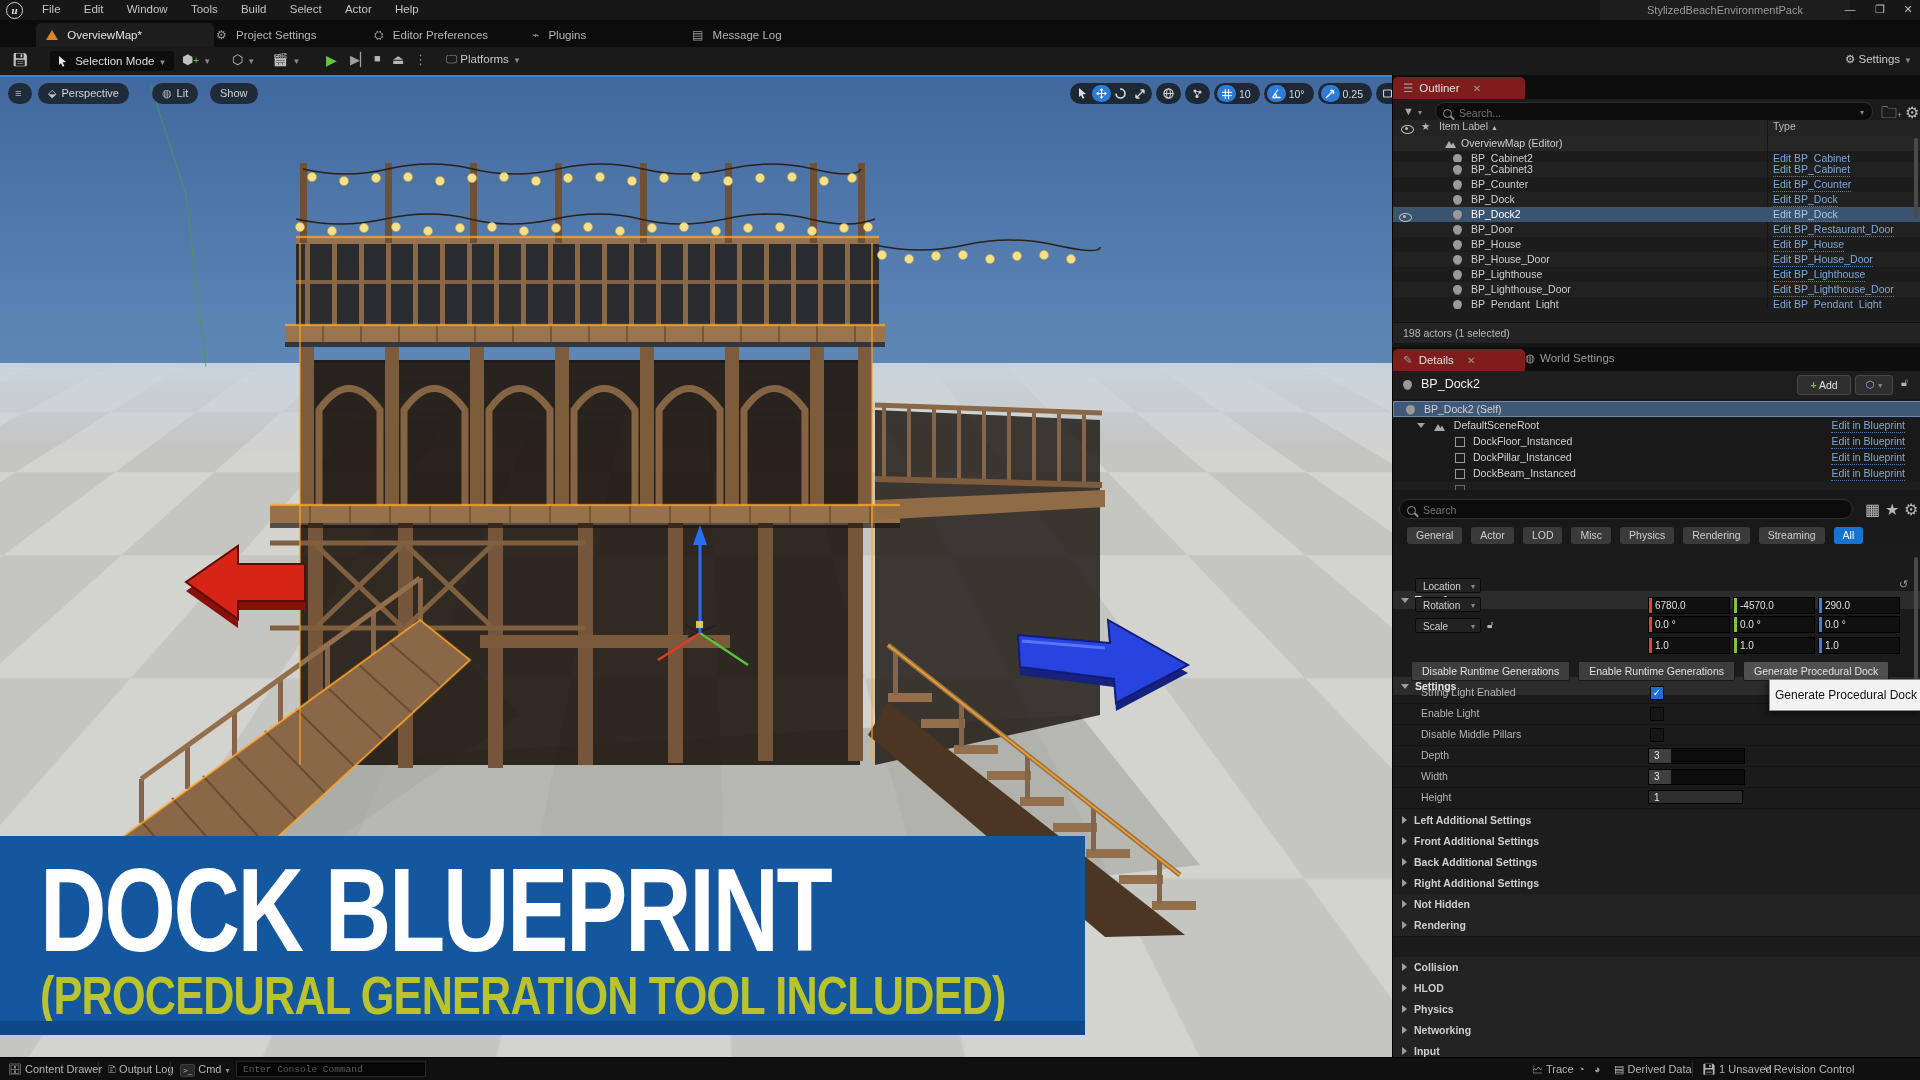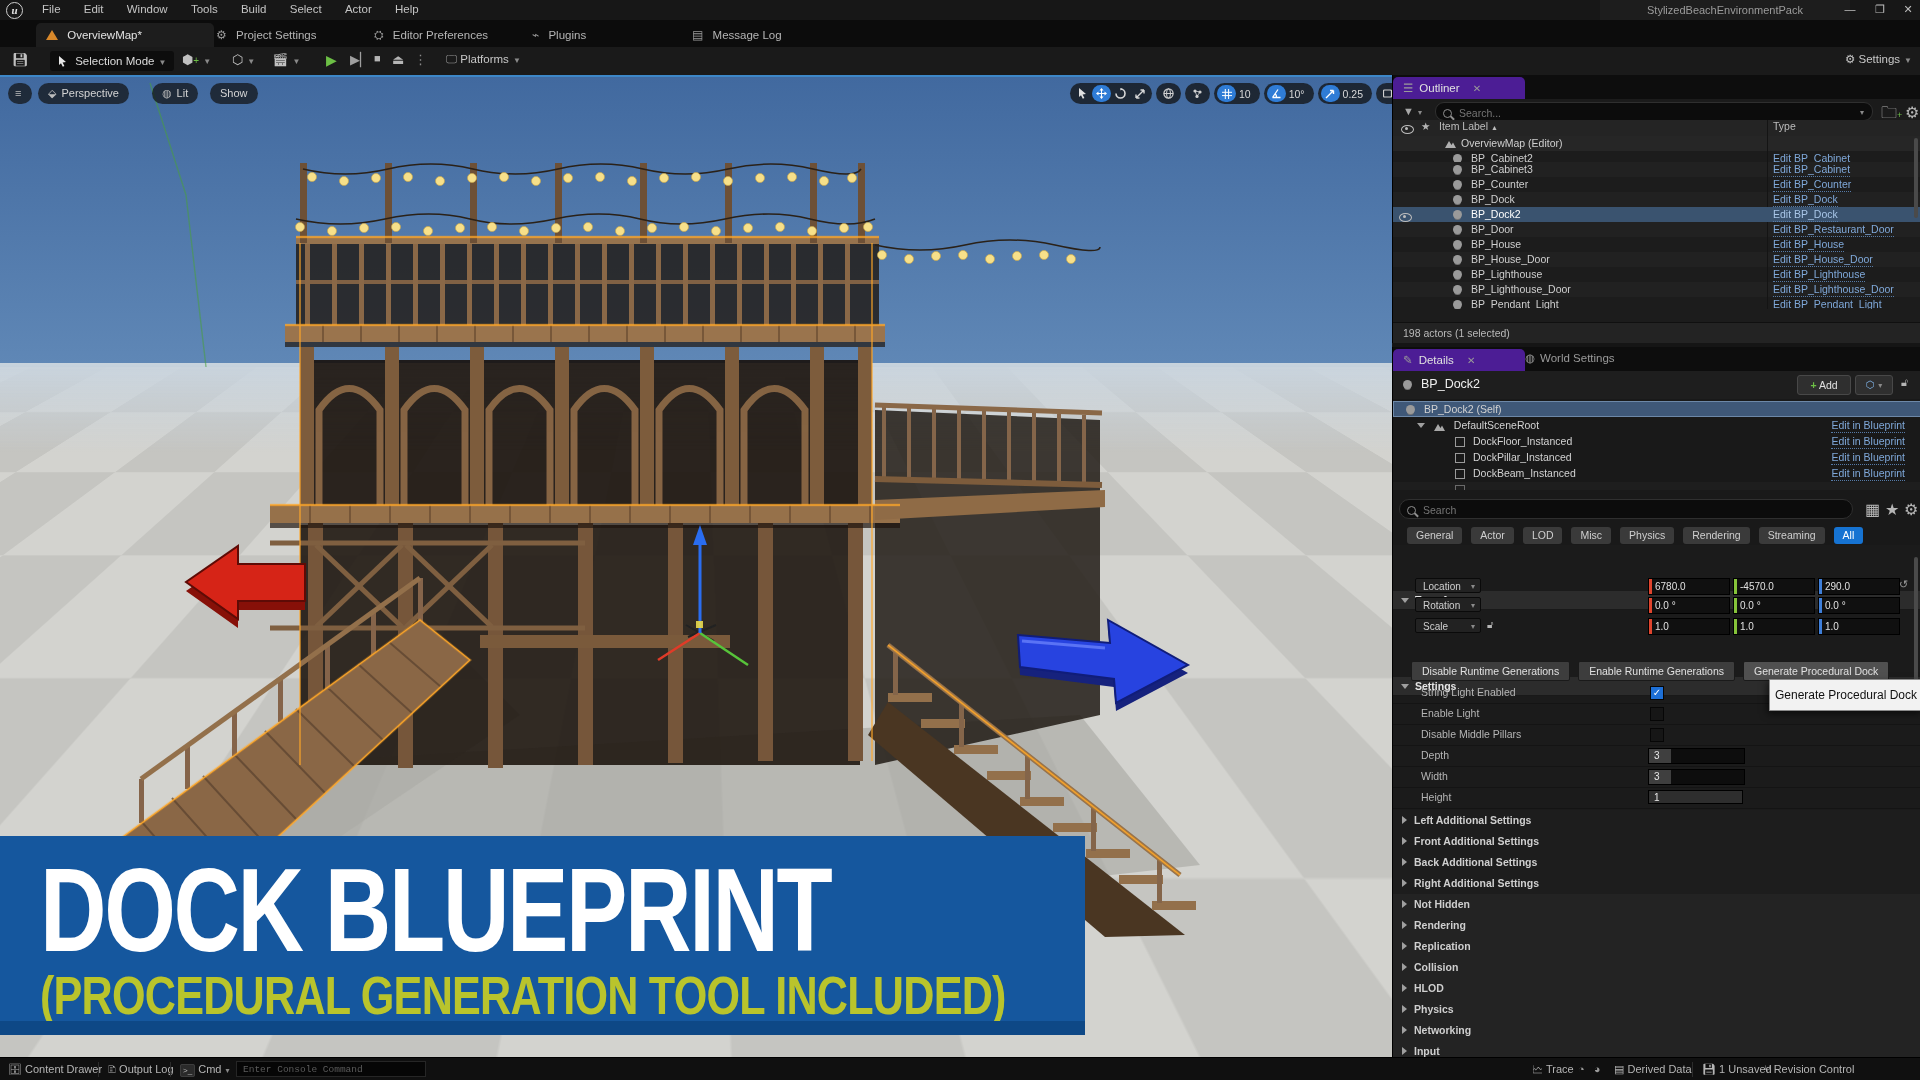--- a/index.html
+++ b/index.html
@@ -50,21 +50,21 @@
   .vt-num{color:#d8d8d8;padding:0 6px 0 3px;}
   
   #banner{left:0;top:836px;width:1085px;height:185px;background:#15579e;z-index:5;}
   #banner-bottom{left:0;top:1021px;width:1085px;height:14px;background:#0e4886;z-index:5;}
   #banner-title{position:absolute;left:40px;top:6px;font-size:118px;font-weight:900;color:#ffffff;
       letter-spacing:-3px;transform:scaleX(.78);transform-origin:left top;white-space:nowrap;}
   #banner-sub{position:absolute;left:40px;top:128px;font-size:54px;font-weight:900;color:#b9c42c;
       letter-spacing:-1px;transform:scaleX(.8);transform-origin:left top;white-space:nowrap;}
   
   .panel-tabbar{background:#0d0d0d;}
-  .ptab{position:absolute;background:#4c1d95;border-radius:5px 5px 0 0;color:#e0e0e0;font-size:11.5px;}
+  .ptab{position:absolute;background:#7f1d1d;border-radius:5px 5px 0 0;color:#e0e0e0;font-size:11.5px;}
   .ptab .x{color:#9a9a9a;font-size:10px;margin-left:10px;}
   .search-box{position:absolute;background:#0c0c0c;border:1px solid #2f2f2f;border-radius:9px;color:#d0d0d0;}
   .search-box input{background:transparent;border:0;outline:0;color:#cfcfcf;font-size:10.5px;width:85%;font-family:"Liberation Sans",sans-serif;}
   .mag{display:inline-block;width:7px;height:7px;border:1.5px solid #8f8f8f;border-radius:50%;position:relative;margin:0 5px 0 7px;vertical-align:-1px;}
   .mag::after{content:"";position:absolute;left:6px;top:7px;width:5px;height:1.5px;background:#8f8f8f;transform:rotate(45deg);}
   
   #outliner{left:1392px;top:75px;width:528px;height:268px;background:#1b1b1b;border-left:1px solid #000;}
   #outliner-rows{position:absolute;left:0;top:61px;width:528px;height:186px;overflow:hidden;background:#1c1c1c;}
   .o-row{position:absolute;left:0;width:528px;height:15px;font-size:10.5px;line-height:15px;color:#cfcfcf;overflow:hidden;}
   .o-row:nth-child(odd){background:#212121;}
@@ -88,21 +88,21 @@
   .cat-pill.active{background:#1673d2;color:#fff;}
   .sec-hdr{position:absolute;left:0;width:528px;height:18px;background:#2c2c2c;border-bottom:1px solid #191919;
            font-size:10.5px;font-weight:bold;color:#e6e6e6;line-height:18px;margin-top:36px;}
   .tri-d{display:inline-block;width:0;height:0;border-left:4px solid transparent;border-right:4px solid transparent;border-top:5px solid #9f9f9f;margin:0 6px 0 8px;vertical-align:1px;}
   .tri-r{display:inline-block;width:0;height:0;border-top:4px solid transparent;border-bottom:4px solid transparent;border-left:5px solid #9f9f9f;margin:0 7px 0 9px;}
   .t-drop{position:absolute;left:22px;width:66px;height:15px;background:#222;border:1px solid #0a0a0a;border-radius:2px;
           font-size:10px;color:#cfcfcf;line-height:15px;padding-left:7px;box-sizing:border-box;}
   .t-drop .chev{position:absolute;right:5px;top:0;}
   .t-fields{position:absolute;left:255px;display:flex;gap:3px;}
   .t-field{width:74px;height:15px;background:#101010;border:1px solid #000;font-size:10px;color:#e0e0e0;
-           line-height:15px;padding-left:6px;position:relative;}
+           line-height:15px;padding-left:6px;position:relative;margin-top:19px;}
   .t-field::before{content:"";position:absolute;left:0;top:0;width:3px;height:100%;}
   .t-field.fx::before{background:#e0452e;} .t-field.fy::before{background:#86c33a;} .t-field.fz::before{background:#3f7fd9;}
   .s-btn{height:18px;line-height:18px;background:#3d3d3d;border:1px solid #1a1a1a;border-radius:2px;padding:0 10px;font-size:10.5px;color:#e0e0e0;}
   .s-btn.hov{background:#505050;}
   .prop-row{position:absolute;left:0;width:528px;height:21px;font-size:10.5px;color:#b5b5b5;line-height:21px;border-bottom:1px solid #141414;}
   .prop-lbl{position:absolute;left:28px;}
   .checkbox{position:absolute;left:257px;top:4px;width:12px;height:12px;background:#161616;border:1px solid #060606;}
   .checkbox.on{background:#1d6fd6;color:#fff;font-size:10px;line-height:12px;text-align:center;}
   .numfield{position:absolute;left:255px;top:3px;width:95px;height:14px;background:#0d0d0d;border:1px solid #000;}
   .numfield .chip{position:absolute;left:0;top:0;width:22px;height:14px;background:#3f3f3f;color:#e8e8e8;font-size:10px;line-height:14px;padding-left:5px;box-sizing:border-box;}
@@ -818,21 +818,20 @@
       <span class="prop-lbl">Height</span>
       <span class="numfield lite">1</span>
     </div>
 
     <div class="c-sec darker" style="top:463px;"><span class="tri-r"></span><span>Left Additional Settings</span></div>
     <div class="c-sec darker" style="top:484px;"><span class="tri-r"></span><span>Front Additional Settings</span></div>
     <div class="c-sec darker" style="top:505px;"><span class="tri-r"></span><span>Back Additional Settings</span></div>
     <div class="c-sec darker" style="top:526px;"><span class="tri-r"></span><span>Right Additional Settings</span></div>
     <div class="c-sec" style="top:547px;"><span class="tri-r"></span><span>Not Hidden</span></div>
     <div class="c-sec" style="top:568px;"><span class="tri-r"></span><span>Rendering</span></div>
-    <div class="c-sec" style="top:589px;"><span class="tri-r"></span><span>Replication</span></div>
     <div class="c-sec" style="top:610px;"><span class="tri-r"></span><span>Collision</span></div>
     <div class="c-sec" style="top:631px;"><span class="tri-r"></span><span>HLOD</span></div>
     <div class="c-sec" style="top:652px;"><span class="tri-r"></span><span>Physics</span></div>
     <div class="c-sec" style="top:673px;"><span class="tri-r"></span><span>Networking</span></div>
     <div class="c-sec" style="top:694px;height:16px;overflow:hidden;"><span class="tri-r"></span><span>Input</span></div>
     <div class="scrollbar" style="top:210px;height:140px;"></div>
 
     <div id="tooltip">Generate Procedural Dock</div>
   </div>
 

